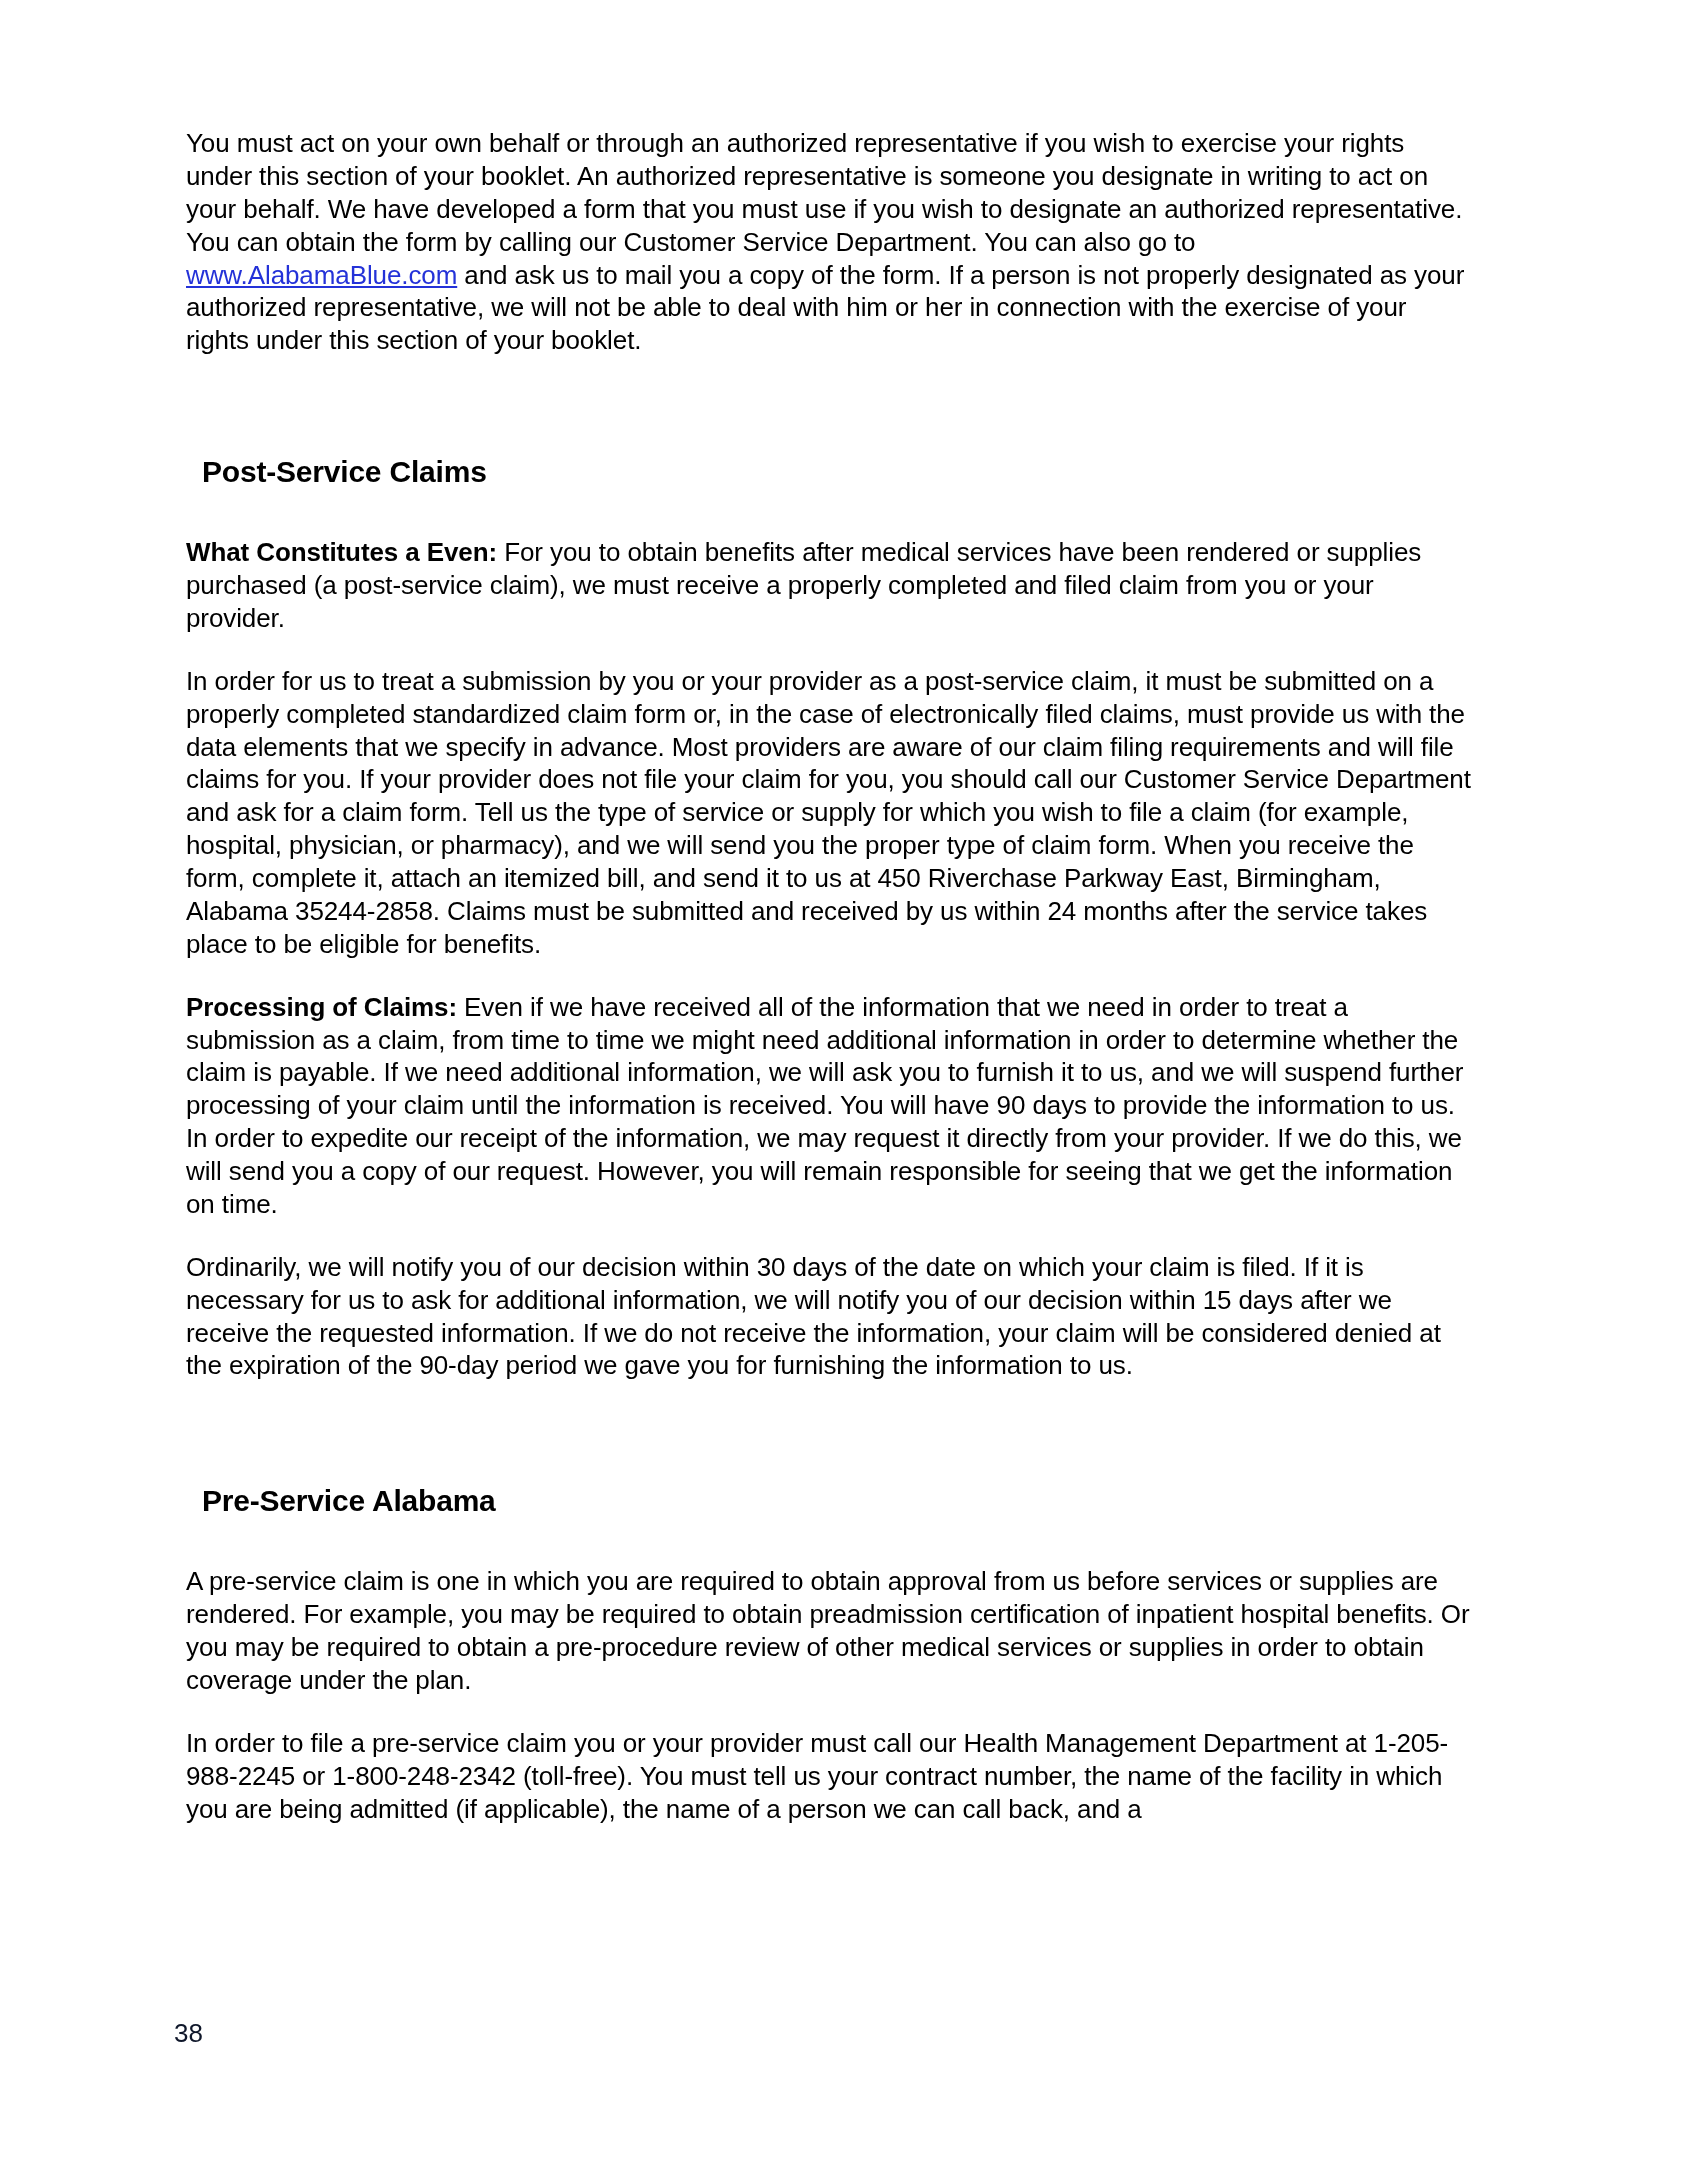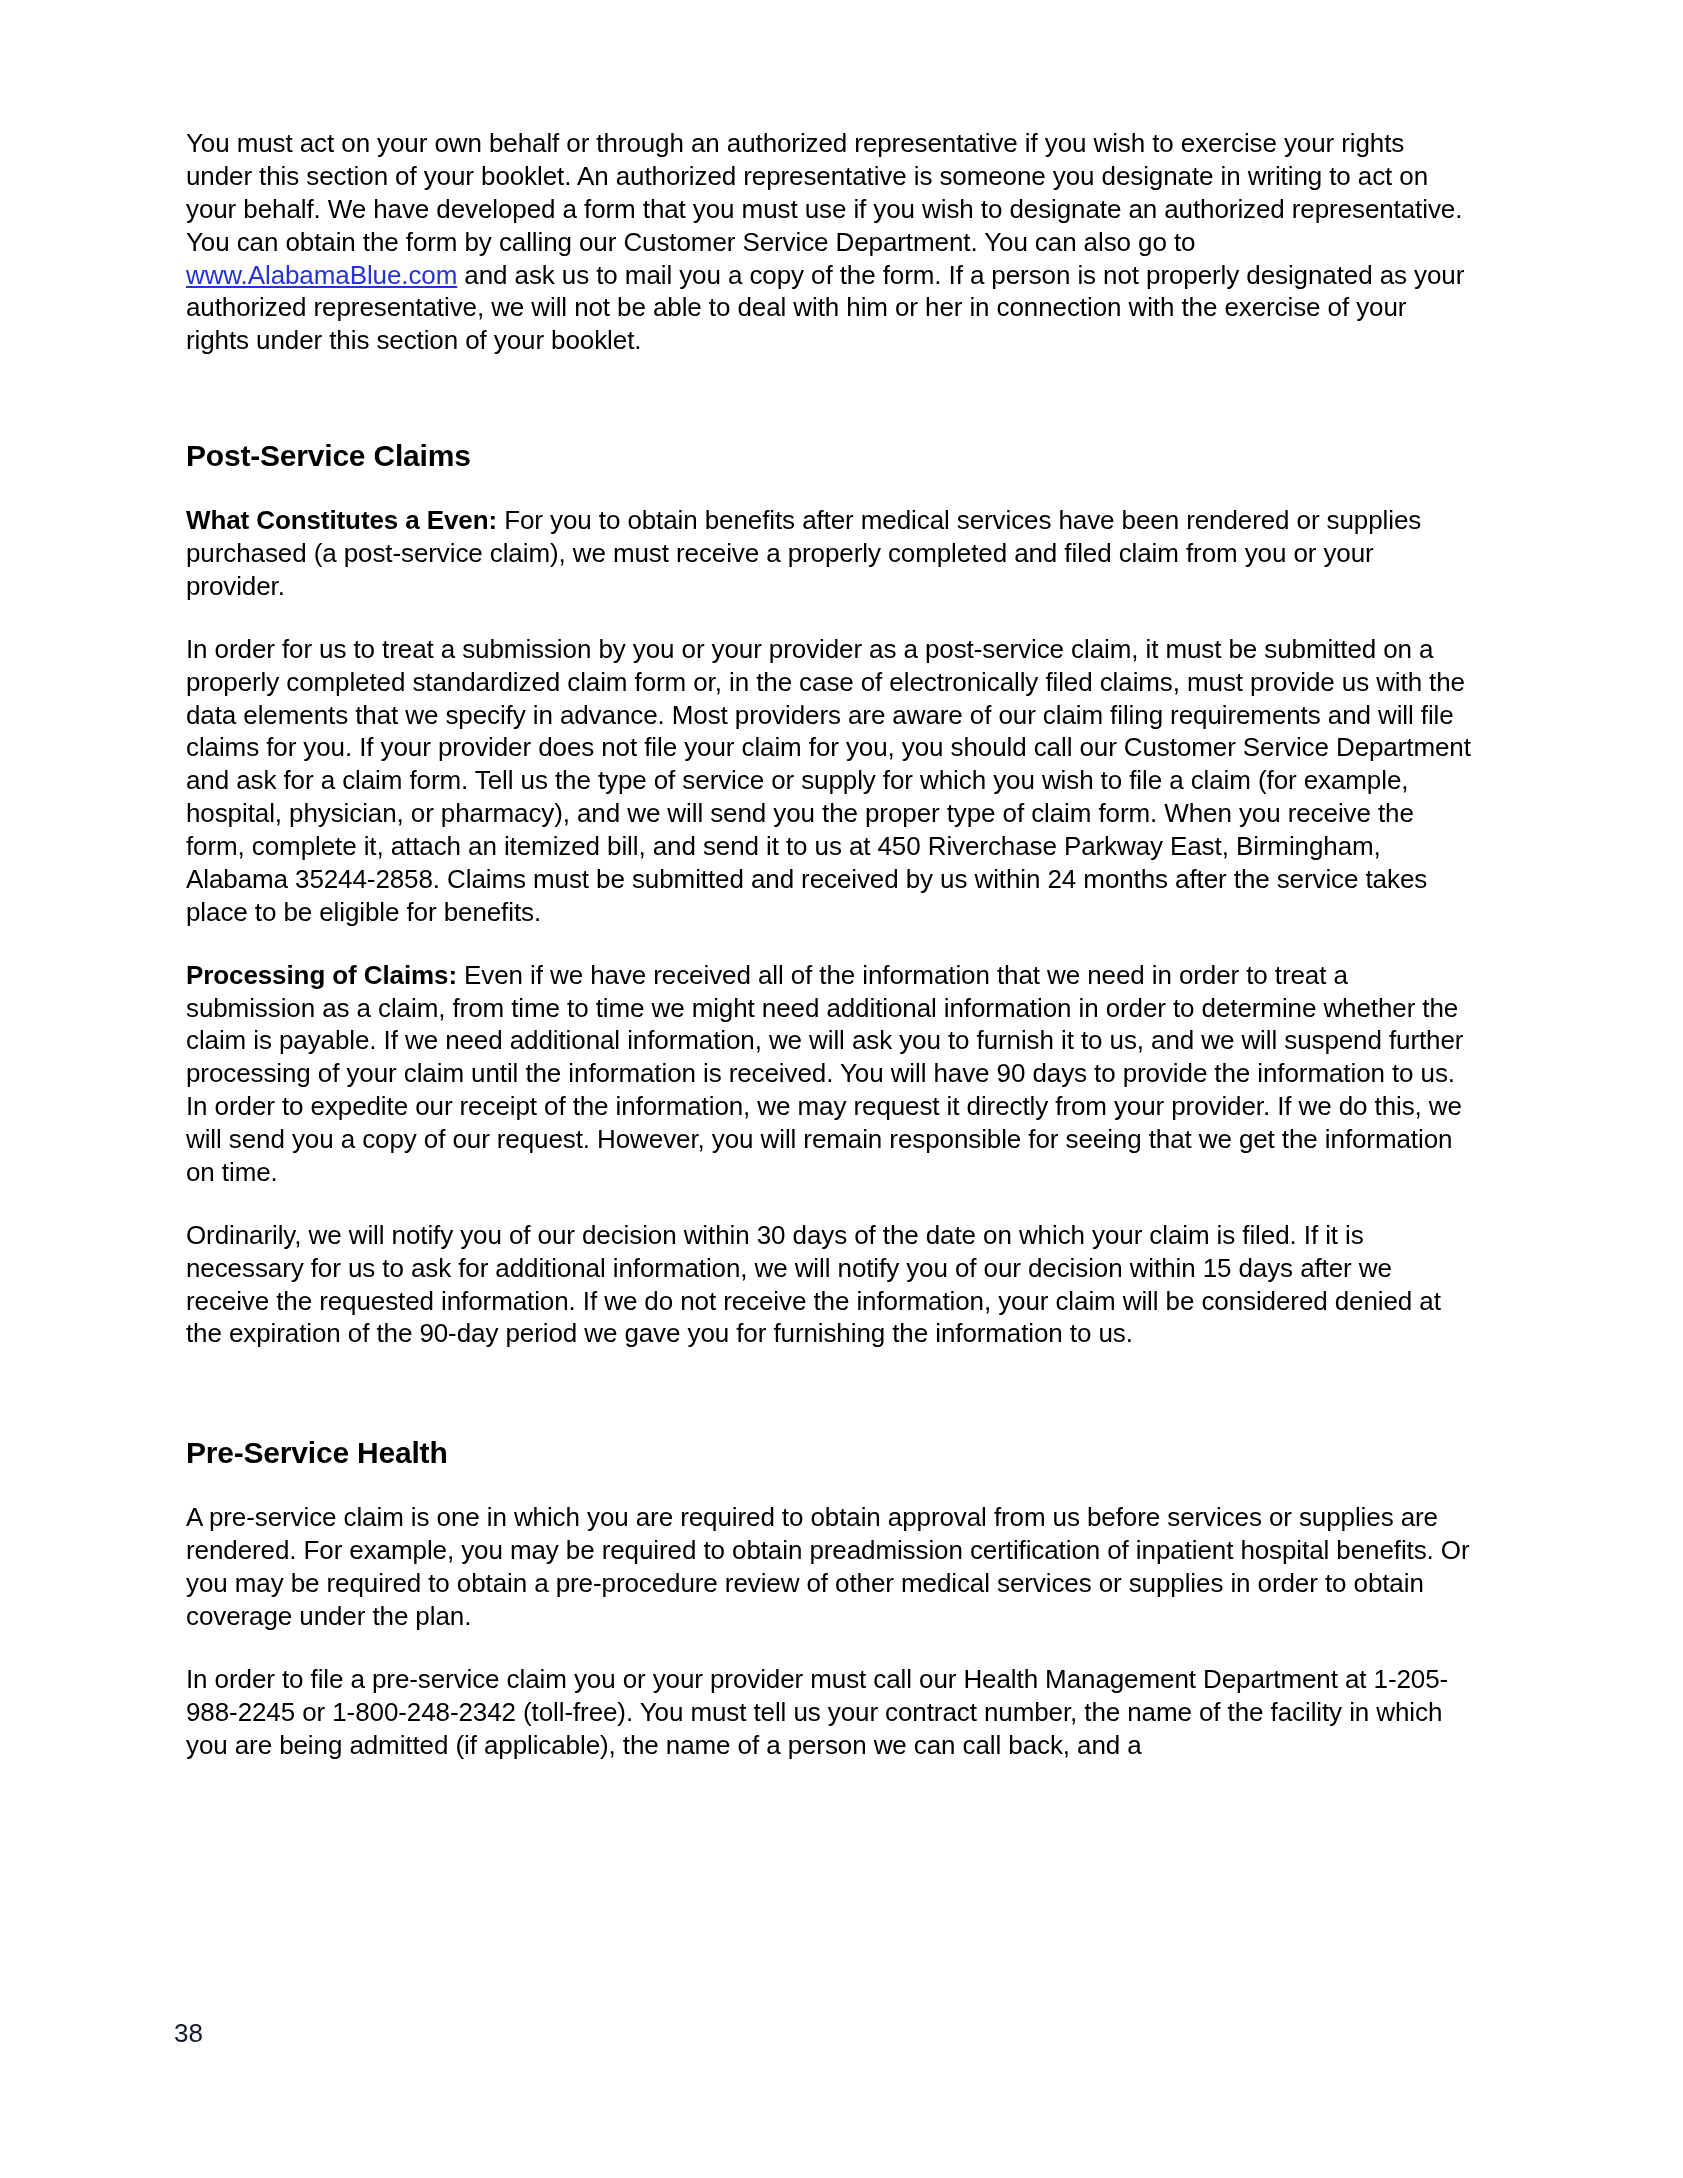--- a/index.html
+++ b/index.html
@@ -26,21 +26,21 @@
   p.body-text {
     margin: 0 0 30px 0;
     font-size: 26px;
     line-height: 1.265;
     letter-spacing: -0.1px;
     color: #000000;
     text-align: left;
     word-spacing: 0px;
   }
   h2.section-heading {
-    margin: 0;
+    margin: 16px;
     font-size: 30px;
     font-weight: bold;
     letter-spacing: -0.2px;
     line-height: 1.2;
     color: #000000;
   }
   .spacer-before-heading { height: 51px; }
   .spacer-after-heading { height: 30px; }
   .spacer-before-heading2 { height: 55px; }
   .lead {
@@ -77,21 +77,21 @@
 
     <p class="body-text">In order for us to treat a submission by you or your provider as a post-service claim, it must be submitted on a properly completed standardized claim form or, in the case of electronically filed claims, must provide us with the data elements that we specify in advance.   Most providers are aware of our claim filing requirements and will file claims for you.   If your provider does not file your claim for you, you should call our Customer Service Department and ask for a claim form.   Tell us the type of service or supply for which you wish to file a claim (for example, hospital, physician, or pharmacy), and we will send you the proper type of claim form.   When you receive the form, complete it, attach an itemized bill, and send it to us at 450 Riverchase Parkway East, Birmingham, Alabama 35244-2858.   Claims must be submitted and received by us within 24 months after the service takes place to be eligible for benefits.</p>
 
 
     <p class="body-text"><span class="lead">Processing of Claims:</span><span>  Even if we have received all of the information that we need in order to treat a submission as a claim, from time to time we might need additional information in order to determine whether the claim is payable.   If we need additional information, we will ask you to furnish it to us, and we will suspend further processing of your claim until the information is received.   You will have 90 days to provide the information to us.   In order to expedite our receipt of the information, we may request it directly from your provider.   If we do this, we will send you a copy of our request.   However, you will remain responsible for seeing that we get the information on time.</span></p>
 
     <p class="body-text">Ordinarily, we will notify you of our decision within 30 days of the date on which your claim is filed.   If it is necessary for us to ask for additional information, we will notify you of our decision within 15 days after we receive the requested information.   If we do not receive the information, your claim will be considered denied at the expiration of the 90-day period we gave you for furnishing the information to us.</p>
 
 
     <div class="spacer-before-heading2"></div>
-    <h2 class="section-heading">Pre-Service Health</h2>
+    <h2 class="section-heading">Pre-Service Alabama</h2>
     <div class="spacer-after-heading"></div>
 
     <p class="body-text">A pre-service claim is one in which you are required to obtain approval from us before services or supplies are rendered.   For example, you may be required to obtain preadmission certification of inpatient hospital benefits.   Or you may be required to obtain a pre-procedure review of other medical services or supplies in order to obtain coverage under the plan.</p>
 
     <p class="body-text">In order to file a pre-service claim you or your provider must call our Health Management Department at 1-205-988-2245 or 1-800-248-2342 (toll-free).   You must tell us your contract number, the name of the facility in which you are being admitted (if applicable), the name of a person we can call back, and a</p>
 
   </div>
 
   <div class="page-number">38</div>
 

